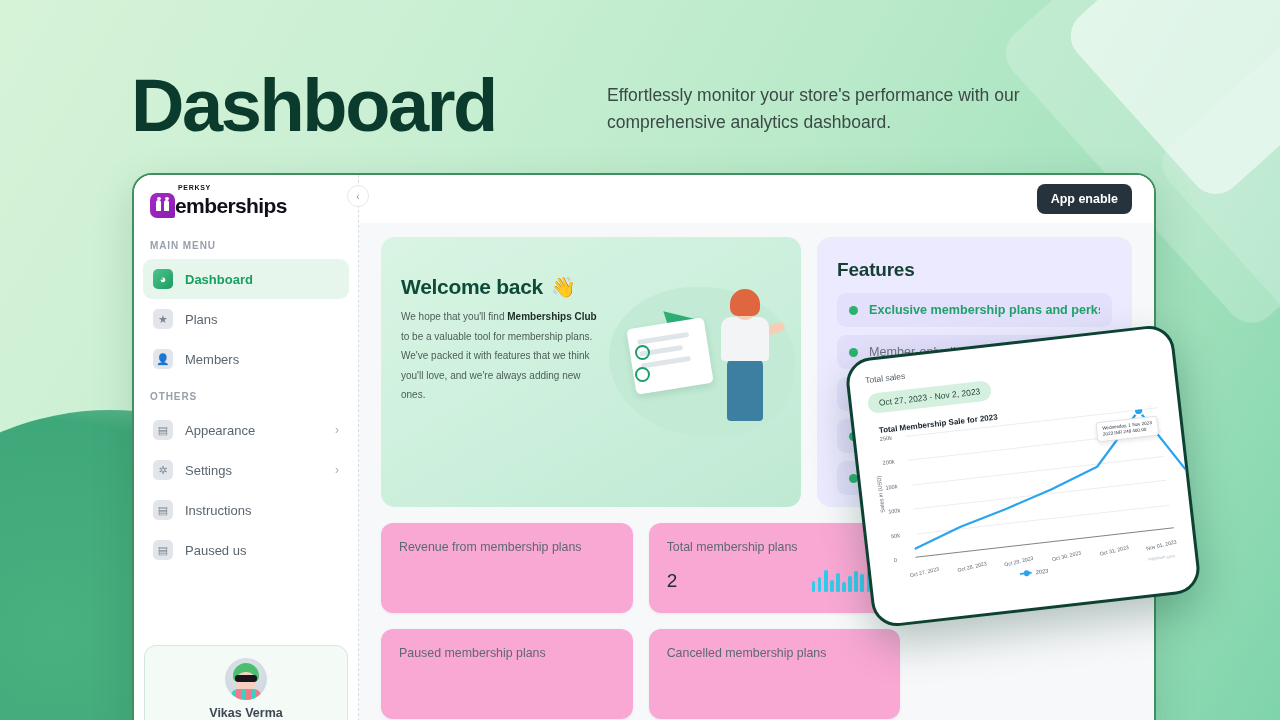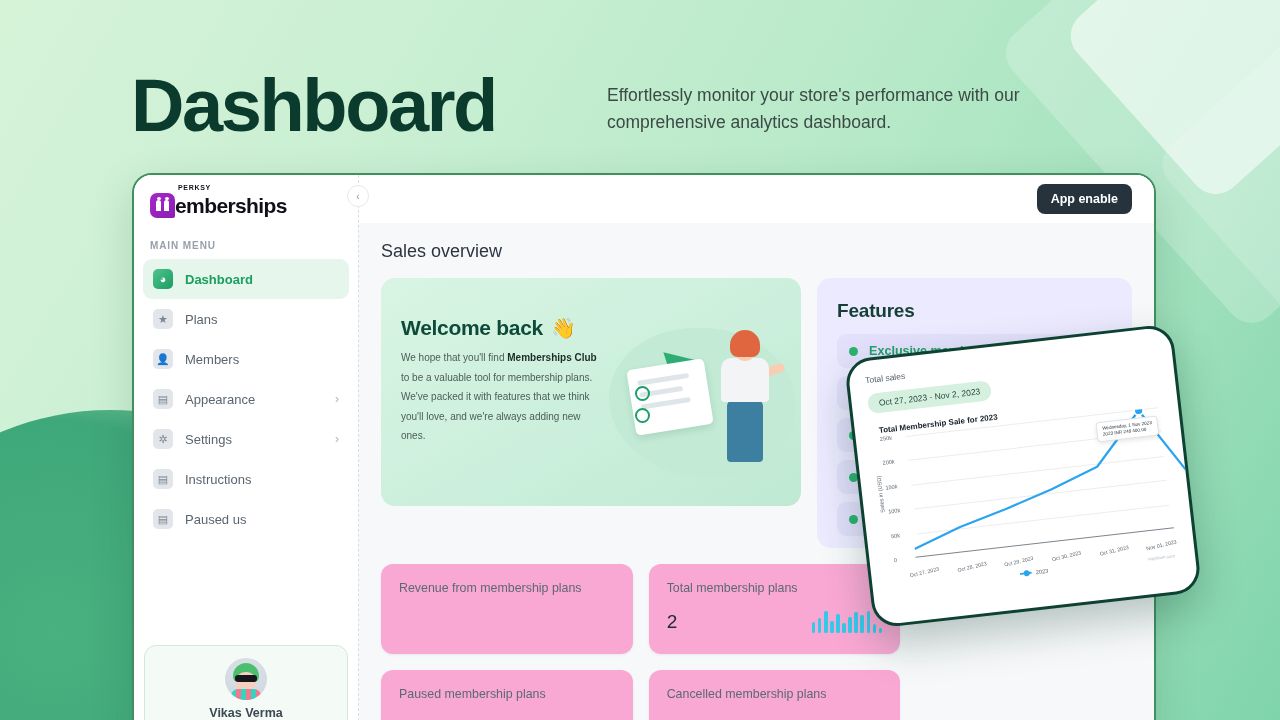--- a/index.html
+++ b/index.html
@@ -123,21 +123,21 @@
   #topbar { height:48px; background:#fff; display:flex; align-items:center; justify-content:flex-end; padding-right:22px; }
   #app-enable {
     background:#26323c; color:#fff; font-size:12.5px; font-weight:600;
     padding:8px 14px; border-radius:8px; cursor:pointer;
   }
   #main-scroll { flex:1; padding: 14px 22px 0 22px; overflow:hidden; }
   #section-title { font-size:18px; font-weight:500; color:#2c3540; margin: 4px 0 16px 0; }
 
   .row-1 { display:flex; gap:16px; }
   #welcome-card {
-    flex: 0 0 420px; height: 228px; border-radius:14px; position:relative; overflow:hidden;
+    flex: 0 0 420px; height: 270px; border-radius:14px; position:relative; overflow:hidden;
     background: linear-gradient(150deg,#d9f4e3 0%, #cdf0dd 48%, #bfe9d3 100%);
     padding: 38px 24px 0 20px;
   }
   .welcome-h {
     font-size:21px; font-weight:700; color:#0e4a3a; letter-spacing:-.3px;
     display:flex; align-items:center; gap:8px; margin-bottom:8px;
   }
   .wave { font-size:20px; }
   .welcome-p { font-size:10px; line-height:19.5px; color:#4d5c57; width: 203px; }
   .welcome-p b { color:#1d2b27; font-weight:700; }
@@ -264,20 +264,21 @@
         <div class="nav-item">
           <span class="nav-ico">★</span>
           <span>Plans</span>
         </div>
         <div class="nav-item">
           <span class="nav-ico">👤</span>
           <span>Members</span>
         </div>
       </div>
 
+    <div class="menu-label">OTHERS</div>
     <div id="other-nav">
         <div class="nav-item">
           <span class="nav-ico">▤</span>
           <span>Appearance</span>
           <span class="nav-chev">›</span>
         </div>
         <div class="nav-item">
           <span class="nav-ico">✲</span>
           <span>Settings</span>
           <span class="nav-chev">›</span>
@@ -304,21 +305,20 @@
 
     <div id="collapse-btn">‹</div>
   </div>
 
   <div id="main">
     <div id="topbar">
       <div id="app-enable">App enable</div>
     </div>
 
     <div id="main-scroll">
-      <div id="section-title">Sales overview</div>
 
       <div class="row-1">
 
         <div id="welcome-card">
           <div class="welcome-h">
             <span>Welcome back</span>
             <span class="wave">👋</span>
           </div>
           <div class="welcome-p">
             <span>We hope that you'll find </span><b>Memberships Club</b><span> to be a valuable tool for membership plans. We've packed it with features that we think you'll love, and we're always adding new ones.</span>

